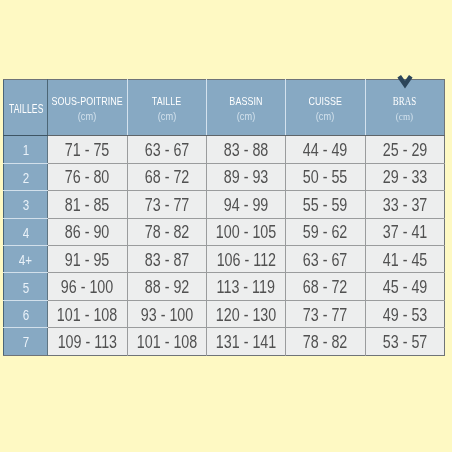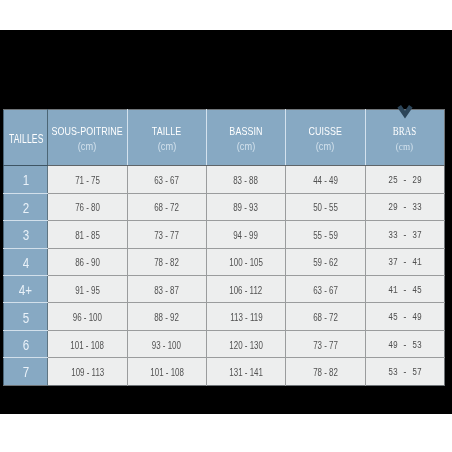--- a/index.html
+++ b/index.html
@@ -9,24 +9,23 @@
     padding: 0;
     width: 452px;
     height: 452px;
     background: #ffffff;
     font-family: "Liberation Sans", sans-serif;
     overflow: hidden;
   }
   #page {
     position: relative;
     width: 452px;
-    height: 384px;
-    background: #000000;
+    height: 452px;
+    background: #fef9c3;
     will-change: transform;
-    margin-top: 30px;
   }
   
   #chevron {
     position: absolute;
     left: 396px;
     top: 73px;
     width: 18px;
     height: 16px;
     z-index: 5;
   }
@@ -98,36 +97,36 @@
     letter-spacing: 0.2px;
     transform: scaleX(0.66);
   }
 
   tbody td {
     padding: 0;
     height: 27.45px;
     box-sizing: border-box;
     text-align: center;
     vertical-align: middle;
-    font-size: 10px;
+    font-size: 18px;
     color: #515151;
     background: #edeeee;
     border-bottom: 1.2px solid #9a9c9d;
   }
   tbody tr:last-child td { border-bottom: none; }
   tbody td.sz {
     background: #87a9c3;
     color: #eaf2f9;
     font-size: 14.6px;
     border-right: 1.7px solid #5f7582;
     border-bottom: 1.5px solid #d2e0eb;
   }
   tbody tr:last-child td.sz { border-bottom: none; }
   tbody td.dv { border-right: 1.2px solid #9a9c9d; }
-  tbody td.dv-last { border-right: none; font-family: Liberation Mono, monospace; }
+  tbody td.dv-last { border-right: none; }
   .num { display: inline-block; transform: scaleX(0.795) translateY(0.6px); white-space: nowrap; }
 </style>
 </head>
 <body>
 
 <div id="page">
 
   <svg id="chevron" viewBox="0 0 18 16">
     <path fill="none" stroke-width="4.4" stroke-linecap="butt" stroke-linejoin="miter" d="M3.2 3.3 L9.0 11.6 L14.8 3.3" stroke="#2c4559"></path>
   </svg>

